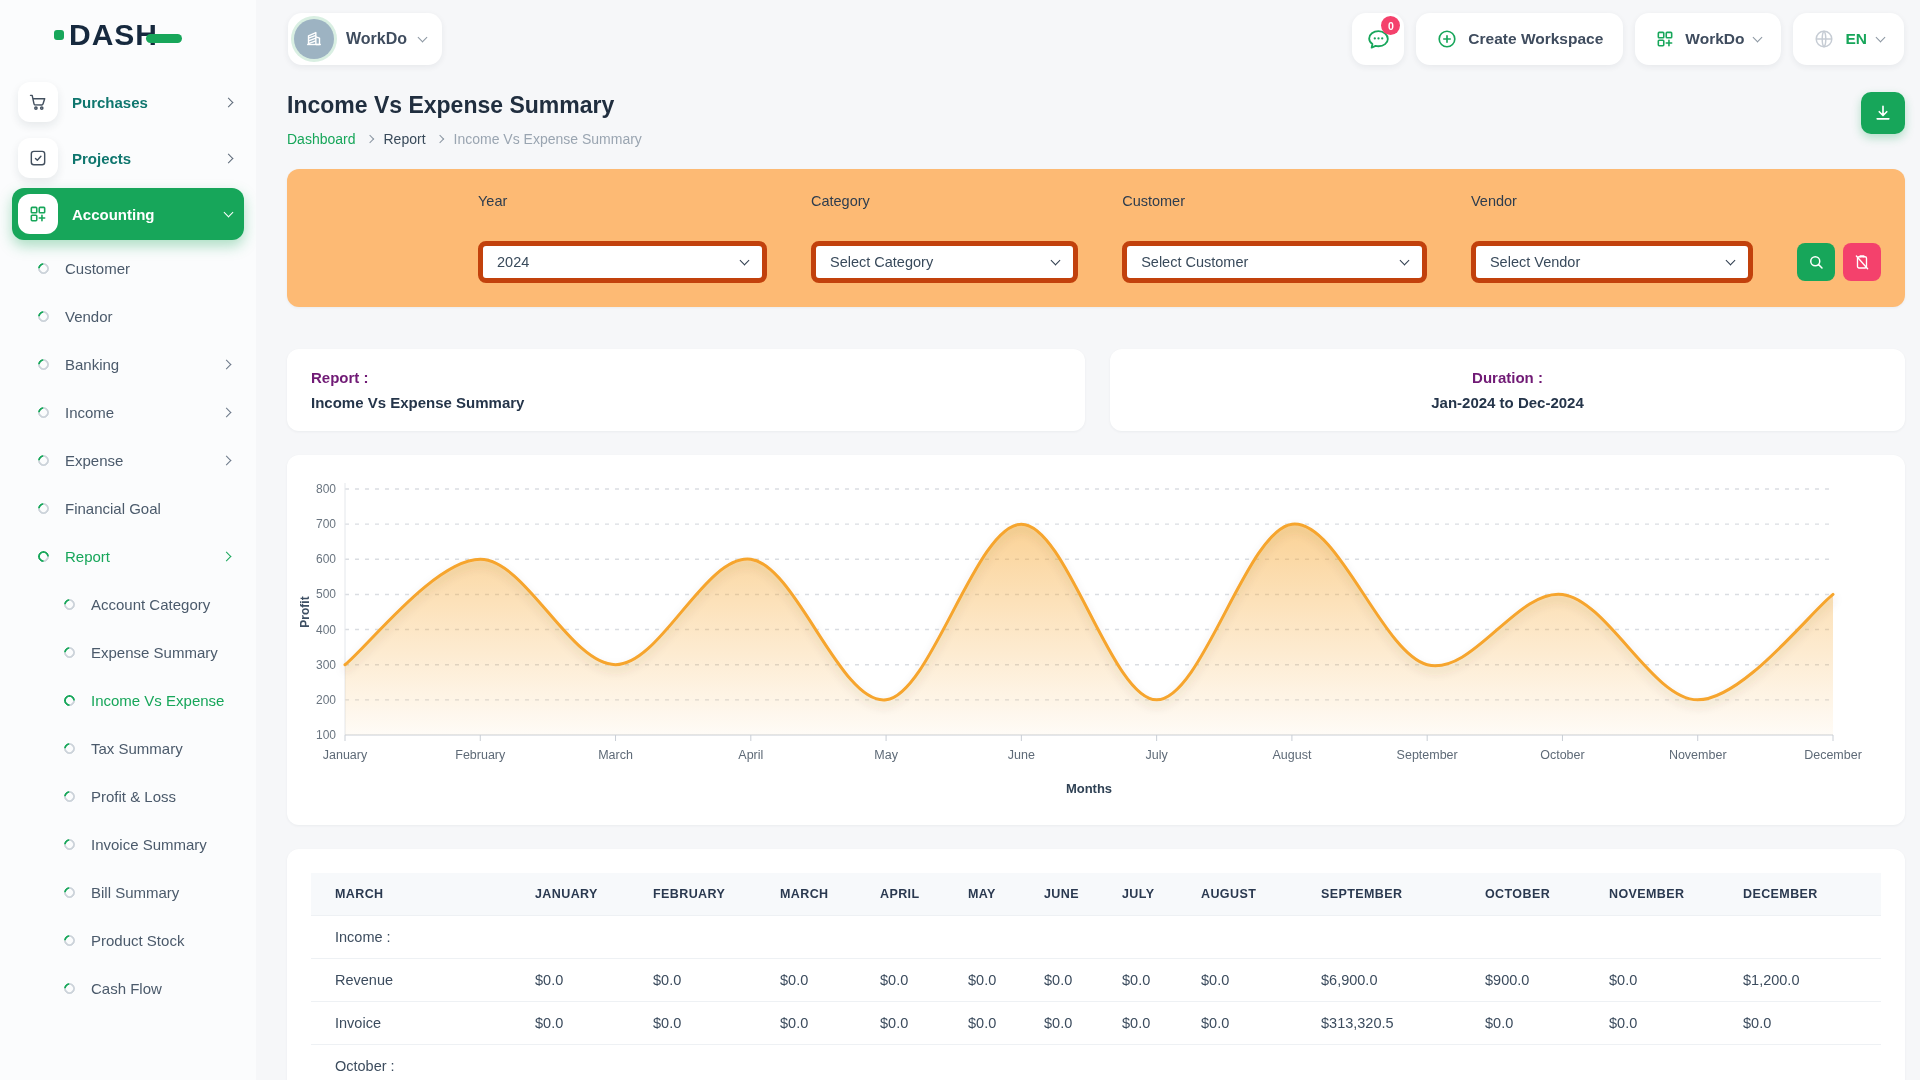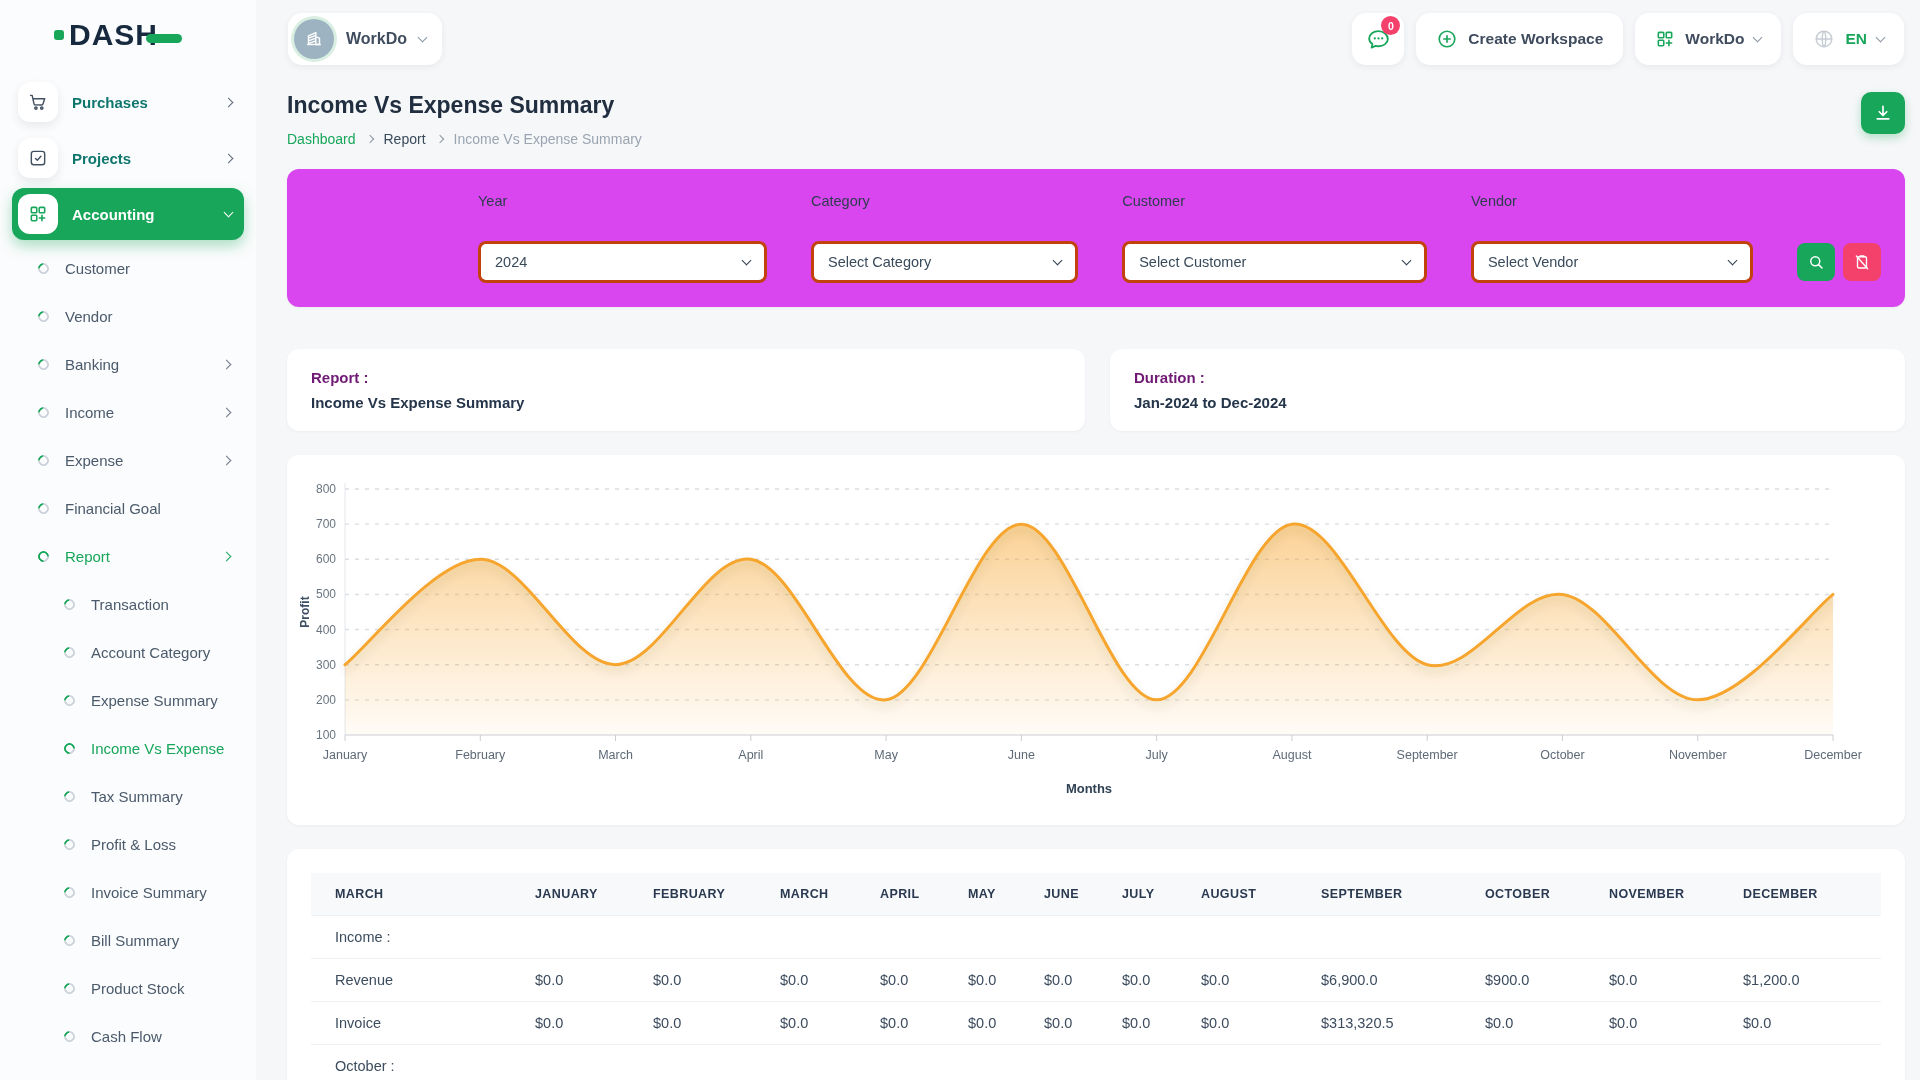--- a/index.html
+++ b/index.html
@@ -50,35 +50,35 @@
   .content { flex:1; padding:14px 15px 0 31px; overflow:hidden; }
   .page-head { display:flex; justify-content:space-between; align-items:flex-start; margin-bottom:22px; }
   h1 { margin:6px 0 12px; font-size:23px; font-weight:700; color:#202e3f; }
   .breadcrumb { display:flex; align-items:center; gap:11px; font-size:14px; }
   .crumb.link { color:var(--green); cursor:pointer; }
   .crumb.mid { color:#394a5a; cursor:pointer; }
   .crumb.current { color:#9aa5b1; }
   .crumb-sep { width:6px; height:6px; border-right:1.6px solid #8b96a2; border-bottom:1.6px solid #8b96a2; transform:rotate(-45deg); }
   .dl-btn { width:44px; height:42px; border-radius:10px; background:var(--green); border:none; display:flex; align-items:center; justify-content:center; cursor:pointer; box-shadow:0 4px 10px rgba(23,166,90,0.3); margin-top:6px; }
 
-  .filter-card { background:#d946ef; border-radius:12px; padding:24px; margin-bottom:42px; box-shadow:0 1px 3px rgba(25,39,56,0.05); }
+  .filter-card { background:#fdba74; border-radius:12px; padding:24px; margin-bottom:42px; box-shadow:0 1px 3px rgba(25,39,56,0.05); }
   .filters { display:flex; gap:44px; margin-left:167px; align-items:flex-end; }
   .fgroup label { display:block; font-size:14.5px; color:#2e3d4e; margin-bottom:12px; }
-  .select { height:42px; border:3px solid #c2410c; border-radius:8px; display:flex; align-items:center; justify-content:space-between; padding:0 14px; font-size:14.5px; color:#394a5b; background:#fff; cursor:pointer;margin-top:32px; }
+  .select { height:42px; border:5px solid #c2410c; border-radius:8px; display:flex; align-items:center; justify-content:space-between; padding:0 14px; font-size:14.5px; color:#394a5b; background:#fff; cursor:pointer;margin-top:32px; }
   .select .chev { color:#2e3d4e; margin-left:12px; }
   .w1{width:292px;} .w2{width:270px;} .w3{width:308px;} .w4{width:285px;}
   .fbtns { display:flex; gap:8px; margin-left:auto; padding-bottom:2px; }
   .sq { width:38px; height:38px; border-radius:8px; border:none; display:flex; align-items:center; justify-content:center; cursor:pointer; }
   .sq.green { background:var(--green); }
   .sq.pink { background:var(--pink); }
 
   .cards-row { display:flex; gap:25px; margin-bottom:24px; }
   .info-card { background:#fff; border-radius:12px; padding:20px 24px; box-shadow:0 1px 3px rgba(25,39,56,0.05); }
   .info-card.wide { width:798px; }
-  .info-card.grow { flex:1; }
+  .info-card.grow { flex:1;text-align:center; }
   .info-title { font-size:15px; font-weight:700; color:#701a75; margin-bottom:8px; }
   .info-value { font-size:15px; font-weight:700; color:#25354a; }
 
   .chart-card { background:#fff; border-radius:12px; padding:20px 10px; margin-bottom:24px; box-shadow:0 1px 3px rgba(25,39,56,0.05); }
   #chart svg { display:block; }
 
   .table-card { background:#fff; border-radius:12px; padding:24px; box-shadow:0 1px 3px rgba(25,39,56,0.05); }
   table { width:100%; border-collapse:collapse; table-layout:fixed; }
   thead th { background:#f7f9fb; font-size:12.5px; font-weight:700; color:#2a3950; text-align:left; padding:14px 8px 14px 24px; letter-spacing:0.4px; border-bottom:1px solid #eef1f4; white-space:nowrap; }
   tbody td { padding:13px 8px 13px 24px; font-size:14.5px; color:#3c4c5e; border-bottom:1px solid #eef1f4; white-space:nowrap; }
@@ -153,24 +153,20 @@
             <span class="chev right"></span>
           </div>
           <div class="sub-item l1">
             <span class="bullet"></span>
             <span class="sub-label">Financial Goal</span>
           </div>
           <div class="sub-item l1 active">
             <span class="bullet"></span>
             <span class="sub-label">Report</span>
             <span class="chev right"></span>
-          </div>
-          <div class="sub-item l2">
-            <span class="bullet"></span>
-            <span class="sub-label">Transaction</span>
           </div>
           <div class="sub-item l2">
             <span class="bullet"></span>
             <span class="sub-label">Account Category</span>
           </div>
           <div class="sub-item l2">
             <span class="bullet"></span>
             <span class="sub-label">Expense Summary</span>
           </div>
           <div class="sub-item l2 active">

